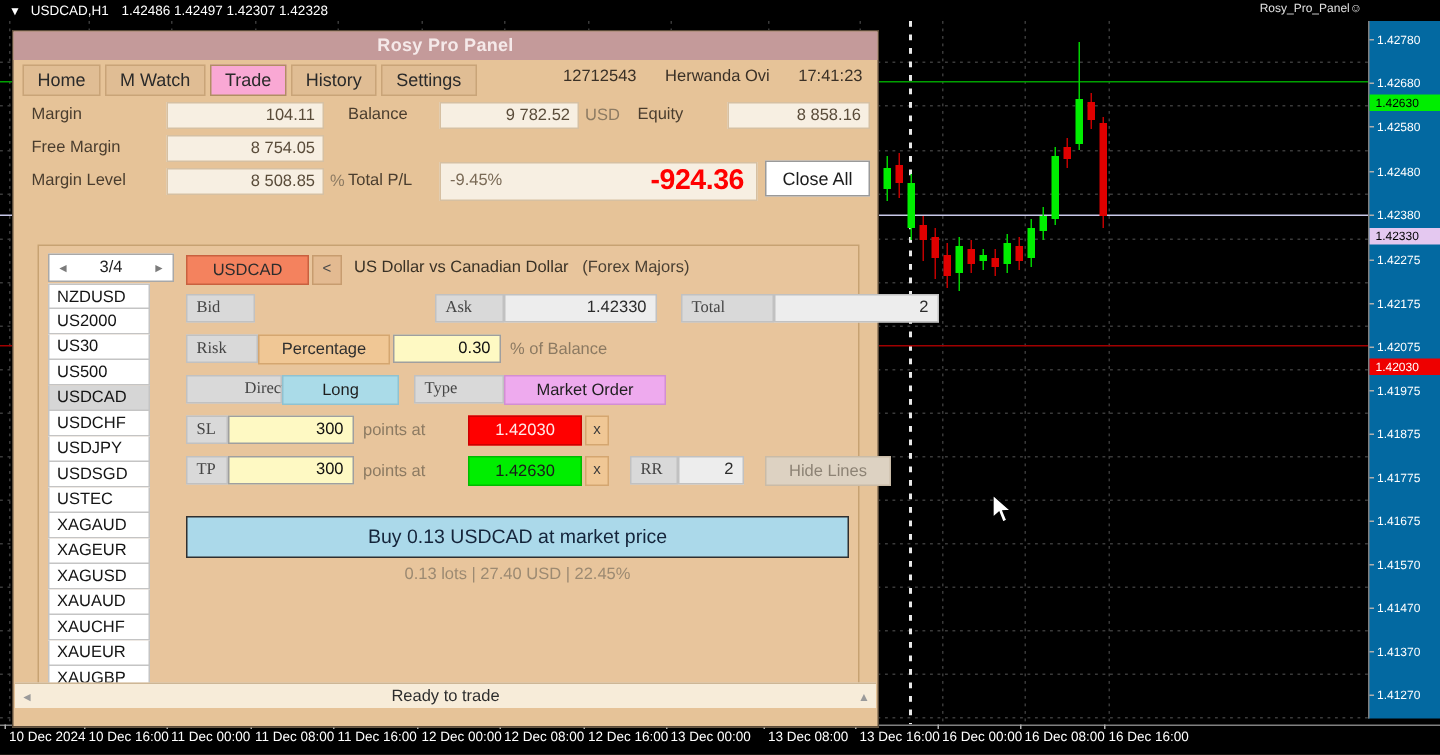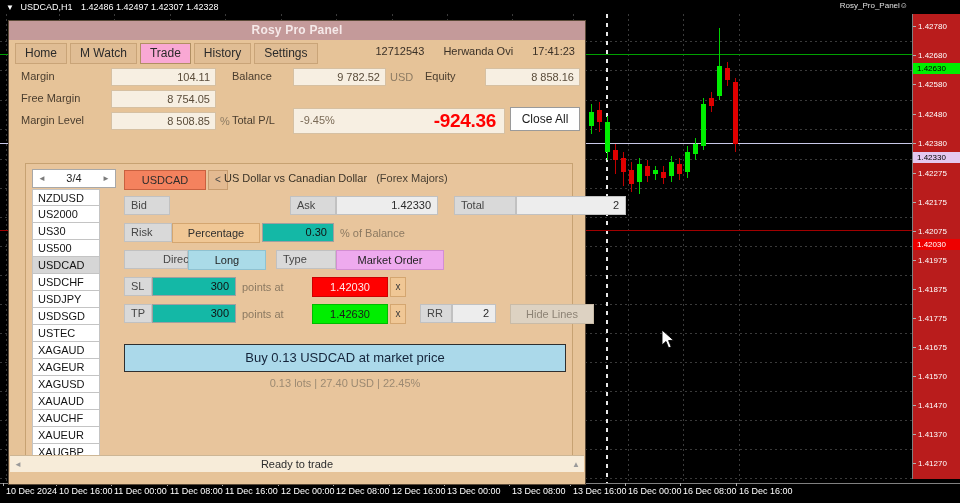--- a/index.html
+++ b/index.html
@@ -41,21 +41,21 @@
   .candle .wick { position: absolute; left: 50%; width: 1px; margin-left: -0.5px; }
   .candle .body { position: absolute; left: 0; right: 0; }
   .candle.up   .wick { background: #00d000; }
   .candle.up   .body { background: #00ee00; }
   .candle.down .wick { background: #c00000; }
   .candle.down .body { background: #e00000; }
 
   
   #price-scale {
     position: absolute; right: 0; top: 14px; bottom: 24px; width: 48px;
-    background: #b91c1c; border-left: 1px solid #808080;
+    background: #0369a1; border-left: 1px solid #808080;
     font-size: 8px; color: #ffffff;
   }
   .ptick { position: absolute; left: 0; width: 48px; height: 11px; line-height: 11px;
     padding-left: 5px; white-space: nowrap; }
   .ptick .dash { position: absolute; left: 0px; top: 5px; width: 3px; height: 1px; background: #b0b0b0; }
   .ptick.hl { padding-left: 4px; font-weight: normal; }
   .ptick.hl-green  { background: #00ee00; color: #000; }
   .ptick.hl-red    { background: #ee0000; color: #fff; }
   .ptick.hl-purple { background: #e4c8f0; color: #000; }
 
@@ -158,40 +158,40 @@
   .symrow:first-child { border-top: 1px solid #c4c4c4; }
   .symrow.sel { background: #d6d6d6; }
 
   
   #cardright { position: absolute; left: 98px; top: 5px; right: 6px; }
 
   .row { position: relative; height: 27px; }
   .tag {
     position: absolute; background: #d9d9d9; border: 1px solid #c1c1c1;
     font-size: 11px; color: #454545; line-height: 17px; height: 19px;
-    padding-left: 6px; white-space: nowrap;
+    padding-left: 6px; white-space: nowrap; font-family: Liberation Serif, serif;
   }
   .val {
     position: absolute; background: #ededed; border: 1px solid #c1c1c1;
     font-size: 11px; color: #2b2b2b; line-height: 17px; height: 19px;
     text-align: right; padding-right: 6px; white-space: nowrap;
   }
-  .val.wh { background: #14b8a6; border-color: #9f9f9f; color: #111; }
+  .val.wh { background: #fef9c3; border-color: #9f9f9f; color: #111; }
 
   #sym-btn {
     position: absolute; left: 0; top: 1px; width: 82px; height: 20px;
     background: #f4825e; border: 1px solid #c9603f;
     font-size: 11px; color: #2d2d2d; text-align: center; line-height: 18px; cursor: default;
   }
   #sym-collapse {
     position: absolute; left: 84px; top: 1px; width: 20px; height: 20px;
     background: #e3ba91; border: 1px solid #c79c6f;
     font-size: 10px; color: #4a4a4a; text-align: center; line-height: 18px; cursor: default;
   }
-  #sym-desc { position: absolute; left: 100px; top: 3px; font-size: 11px; color: #3a3226; white-space: nowrap; }
+  #sym-desc { position: absolute; left: 112px; top: 3px; font-size: 11px; color: #3a3226; white-space: nowrap; }
   #sym-desc .grp { color: #4a4033; }
 
   .pill {
     position: absolute; font-size: 11px; line-height: 18px; height: 20px;
     text-align: center; border: 1px solid; cursor: default; white-space: nowrap;
   }
   .pill.pct  { background: #f0c795; border-color: #d4a670; color: #2f2f2f; }
   .pill.long { background: #aadbe8; border-color: #8fc2d1; color: #1f1f1f; }
   .pill.mkt  { background: #eeaaee; border-color: #d38ed3; color: #1f1f1f; }
   .pill.slp  { background: #ff0000; border-color: #cc0000; color: #ffe8e8; }

